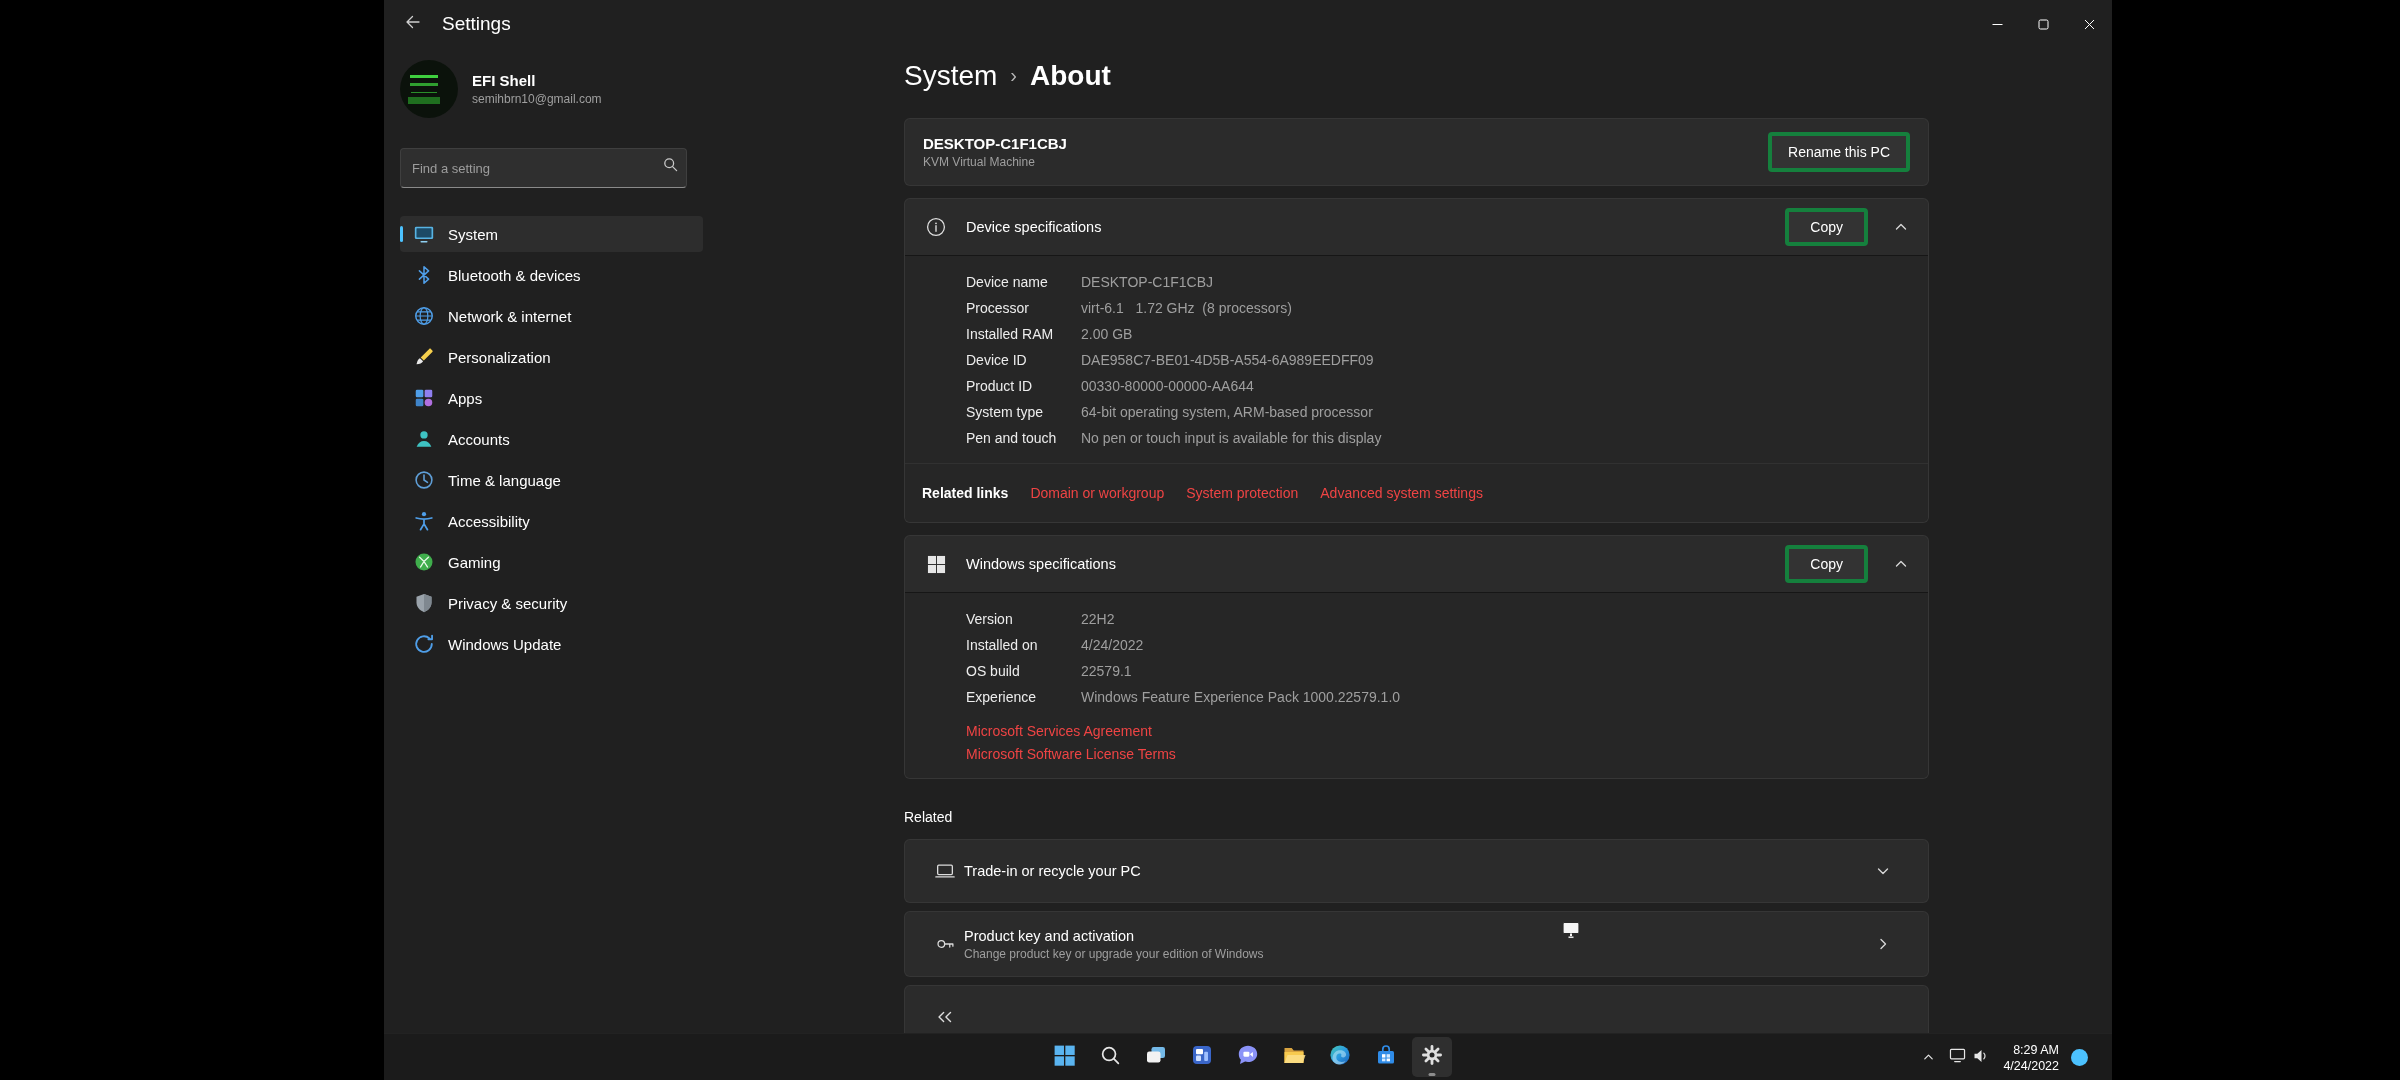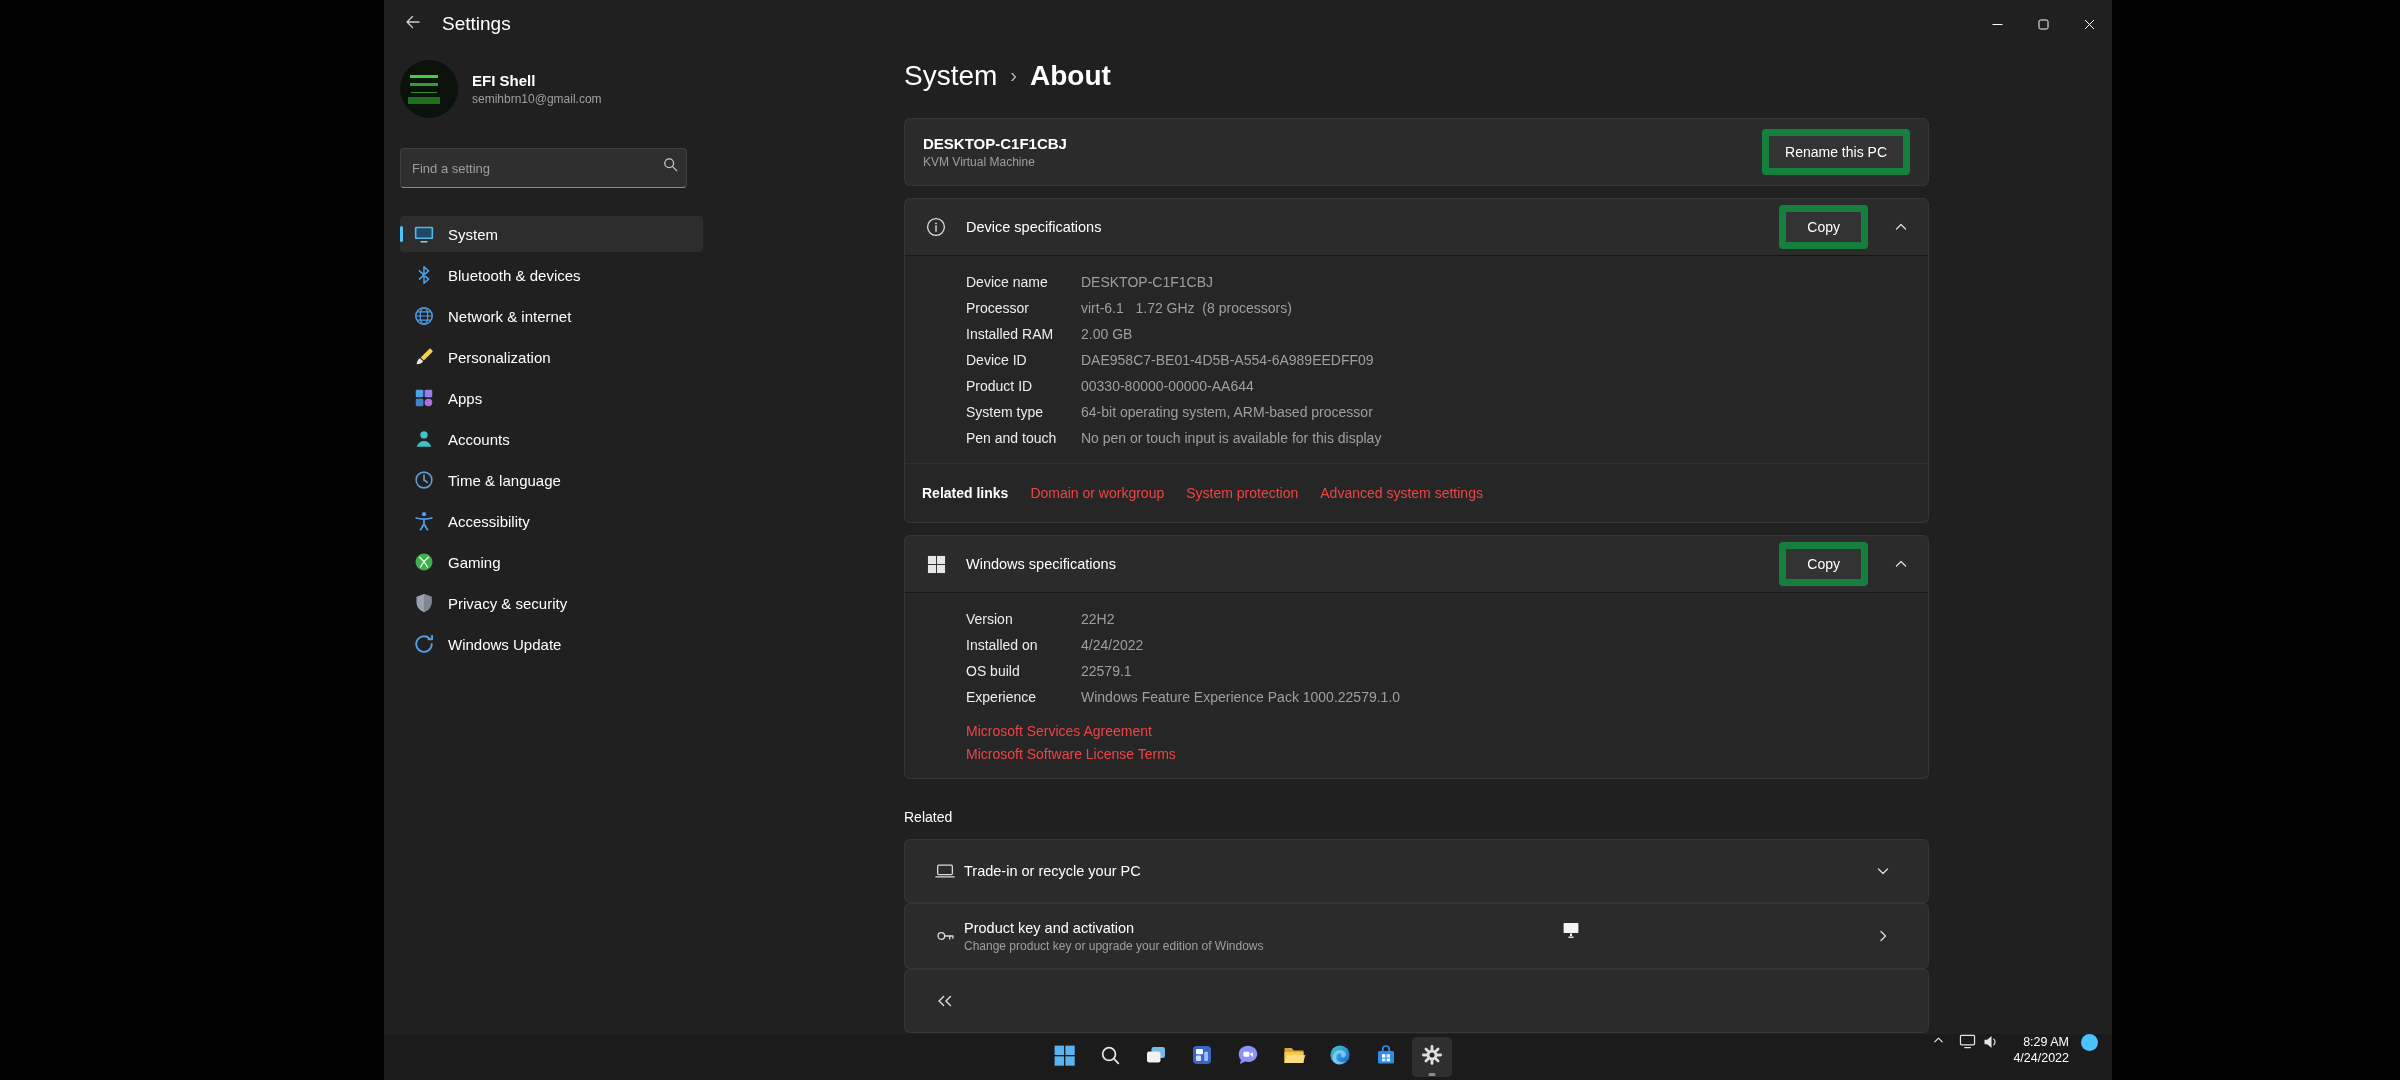--- a/index.html
+++ b/index.html
@@ -43,56 +43,56 @@
   
   .breadcrumb{display:flex;align-items:center}
   .bc-parent{font-size:28px;color:#fff;font-weight:400}
   .bc-sep{font-size:20px;color:#b5b5b5;margin:0 13px;position:relative;top:-1px}
   .bc-current{font-size:28px;color:#fff;font-weight:700}
 
   .card{background:#2b2b2b;border:1px solid rgba(255,255,255,.055);border-radius:6px;overflow:hidden}
   .device-card{margin-top:26px;height:68px;display:flex;align-items:center;padding:0 18px}
   .dc-name{font-size:15px;font-weight:700;color:#fff}
   .dc-sub{font-size:12px;color:#9f9f9f;margin-top:3px}
-  .btn{background:#333;border:7px solid #15803d;border-radius:4px;color:#fff;font-size:14px;
+  .btn{background:#333;border:4px solid #15803d;border-radius:4px;color:#fff;font-size:14px;
     font-family:"Liberation Sans",sans-serif;padding:8px 16px;cursor:default}
   .copy-btn{padding:7px 21px;margin-left:auto;margin-right:26px}
 
   .expander{margin-top:12px}
   .exp-header{height:56px;display:flex;align-items:center;padding:0 20px}
   .exp-icon{width:22px;display:flex;justify-content:center;margin-right:19px;flex-shrink:0}
   .exp-title{font-size:14.5px;color:#fff}
   .chev{display:flex;align-items:center}
   .exp-body{background:#262626;border-top:1px solid rgba(0,0,0,.4);padding:13px 16px 12px 61px}
   .spec-row{display:flex;font-size:14px;line-height:26px}
   .spec-label{width:115px;flex-shrink:0;color:#ededed}
   .spec-value{color:#9f9f9f;white-space:pre-wrap}
   .exp-footer{background:#262626;border-top:1px solid rgba(255,255,255,.055);height:59px;display:flex;
     align-items:center;padding:0 17px;gap:22px}
   .footer-label{font-size:14px;font-weight:700;color:#fff}
   a.slink{font-size:14px;color:#ef4444;text-decoration:none}
   .spec-links{margin-top:10px}
   .spec-links a{display:block;line-height:23px}
 
   .section-label{font-size:14px;font-weight:400;color:#fff;margin:30px 0 14px}
-  .rel-card{display:flex;align-items:center;padding:0 38px 0 29px;height:64px}
+  .rel-card{display:flex;align-items:center;padding:0 38px 0 29px;margin-bottom:8px;height:64px}
   .rel-card.two-line{height:66px}
   .rel-icon{width:22px;display:flex;justify-content:center;margin-right:8px;flex-shrink:0}
   .rel-title{font-size:14.5px;color:#fff}
   .rel-sub{font-size:12px;color:#9f9f9f;margin-top:3px}
   .rel-card .chev{margin-left:auto}
 
   
   .taskbar{position:absolute;left:0;bottom:0;width:100%;height:47px;background:#1b1b1b;border-top:1px solid rgba(255,255,255,.03)}
   .tb-center{position:absolute;left:50%;top:3px;transform:translateX(-50%);display:flex;gap:6px}
   .tb-btn{width:40px;height:40px;border-radius:5px;display:flex;align-items:center;justify-content:center;position:relative}
   .tb-btn.active{background:rgba(255,255,255,.09)}
   .tb-btn.active::after{content:"";position:absolute;bottom:1px;left:50%;transform:translateX(-50%);
     width:7px;height:3px;border-radius:2px;background:#8d8d8d}
-  .tray{position:absolute;right:14px;top:0;height:47px;display:flex;align-items:flex-start;gap:12px}
+  .tray{position:absolute;right:24px;top:0;height:47px;display:flex;align-items:center;gap:12px}
   .tray-btn{display:flex;align-items:center;justify-content:center}
   .tray-icons{display:flex;align-items:center;gap:7px;padding:0 2px}
   .clock{text-align:right;color:#fff;font-size:12.5px;line-height:16px}
   .notif-badge{width:17px;height:17px;border-radius:50%;background:#4cc2ff;flex-shrink:0}
 
   .cursor{position:absolute;left:1177px;top:921px;pointer-events:none}
 </style>
 </head>
 <body>
 

